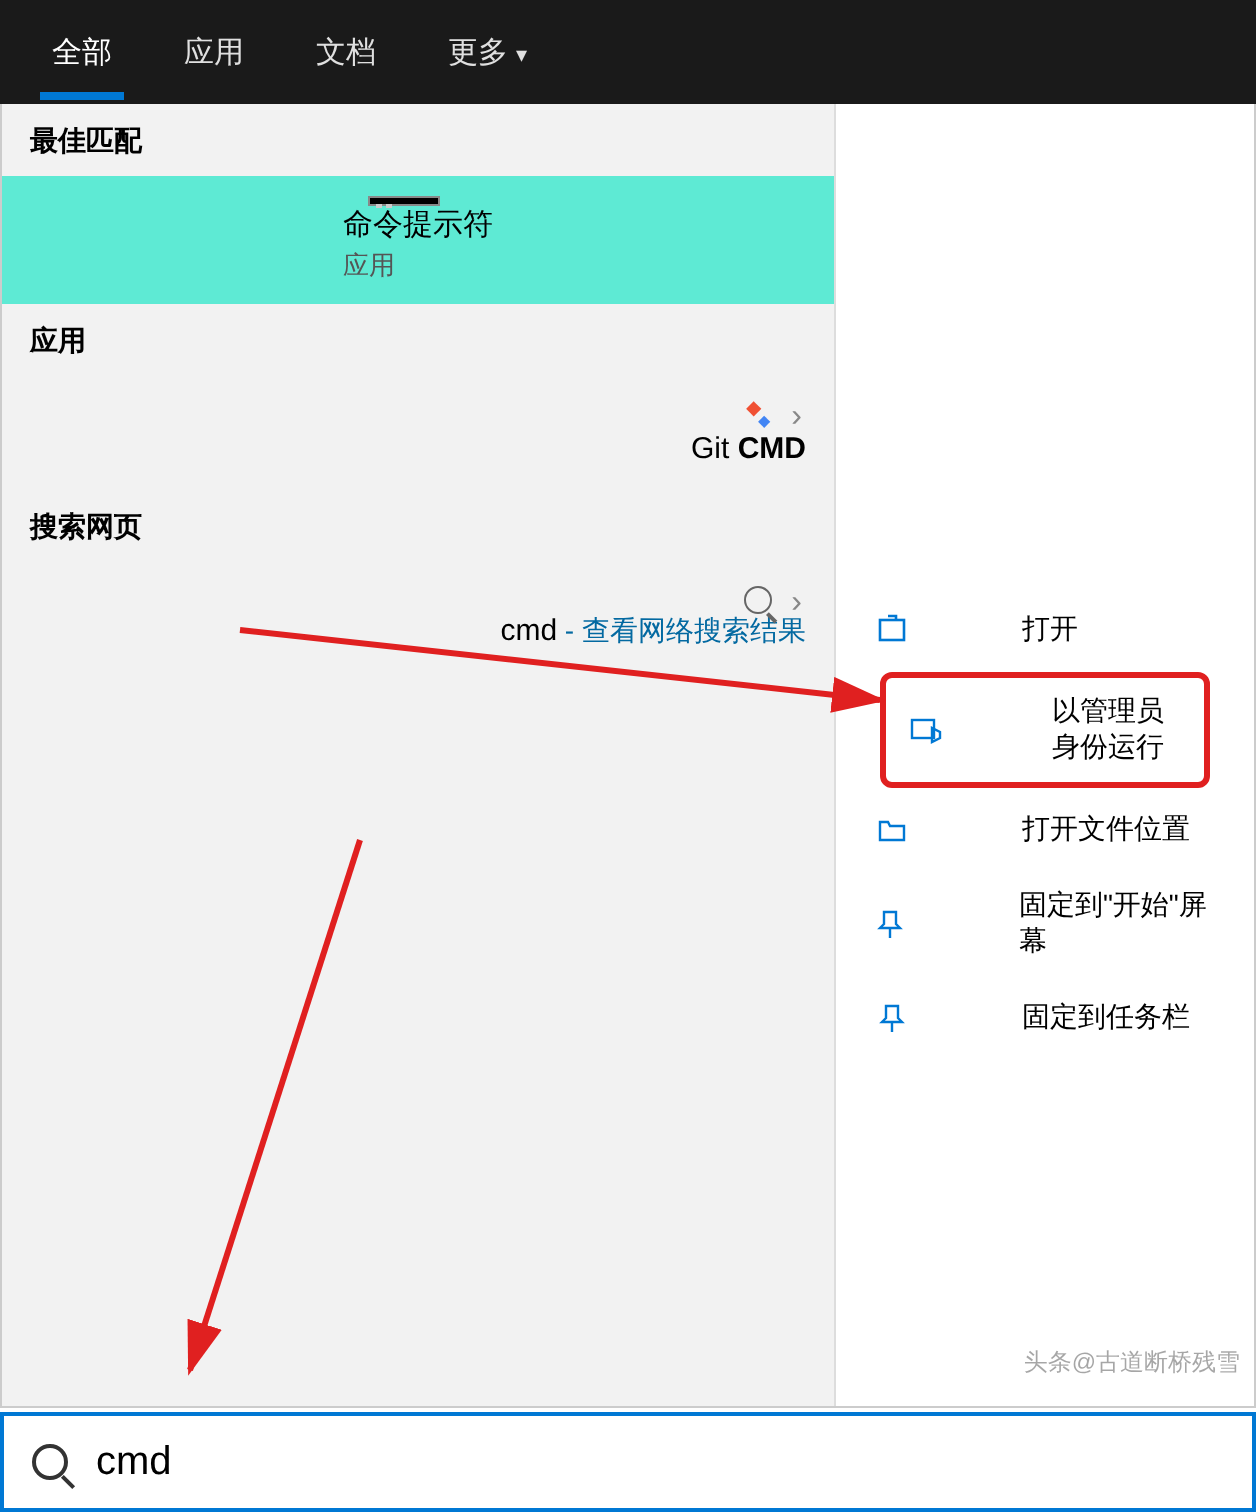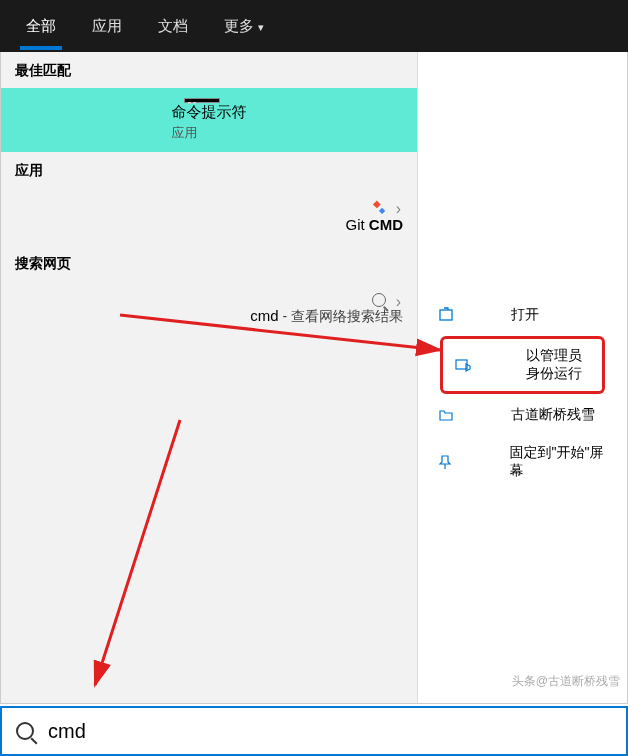--- a/index.html
+++ b/index.html
@@ -135,21 +135,21 @@
       width: 6px; height: 1.5px;
       background:#666;
       bottom:-3px; right:-4px;
       transform: rotate(45deg);
     }
     .item-label {
       font-size: 15px;
       color:#000;
     }
     .item-label .bold { font-weight:bold; }
-    .item-label .gray { color:#404040; font-size:14px; }
+    .item-label .gray { color:#0369a1; font-size:14px; }
     .chev-right {
       position: absolute;
       right: 16px;
       color: #888;
       font-size: 16px;
     }
     .right-col {
       flex: 1;
       background: #fff;
       padding-top: 244px;
@@ -287,29 +287,37 @@
           </svg>
       </span>
       <span>以管理员身份运行</span>
     </div>
     <div class="action-item">
       <span class="aicon">
         <svg width="16" height="16" viewBox="0 0 16 16">
             <path d="M2 4 L6 4 L7 6 L14 6 L14 13 L2 13 Z" fill="none" stroke="#0078d4" stroke-width="1.2"></path>
           </svg>
       </span>
-      <span>古道断桥残雪</span>
+      <span>打开文件位置</span>
     </div>
     <div class="action-item">
       <span class="aicon">
         <svg width="16" height="16" viewBox="0 0 16 16">
             <path d="M5 2 L11 2 L11 8 L13 10 L3 10 L5 8 Z M8 10 L8 15" fill="none" stroke="#0078d4" stroke-width="1.2"></path>
           </svg>
       </span>
       <span>固定到"开始"屏幕</span>
+    </div>
+    <div class="action-item">
+      <span class="aicon">
+        <svg width="16" height="16" viewBox="0 0 16 16">
+            <path d="M5 2 L11 2 L11 8 L13 10 L3 10 L5 8 Z M8 10 L8 15" fill="none" stroke="#0078d4" stroke-width="1.2"></path>
+          </svg>
+      </span>
+      <span>固定到任务栏</span>
     </div>
   </div>
 </div>
 
 <div class="search-bar">
   <div class="sicon"></div>
   <input type="text" value="cmd" style="">
 </div>
 
 <div class="arrow" style="left:110px; top:290px;">

